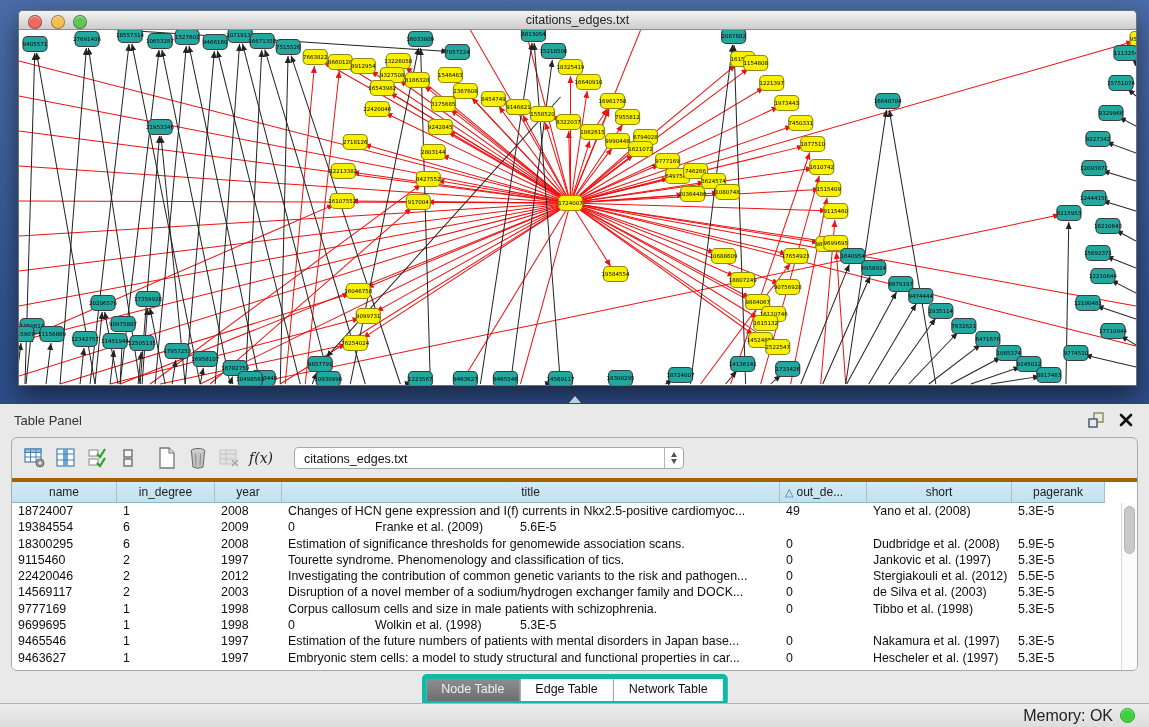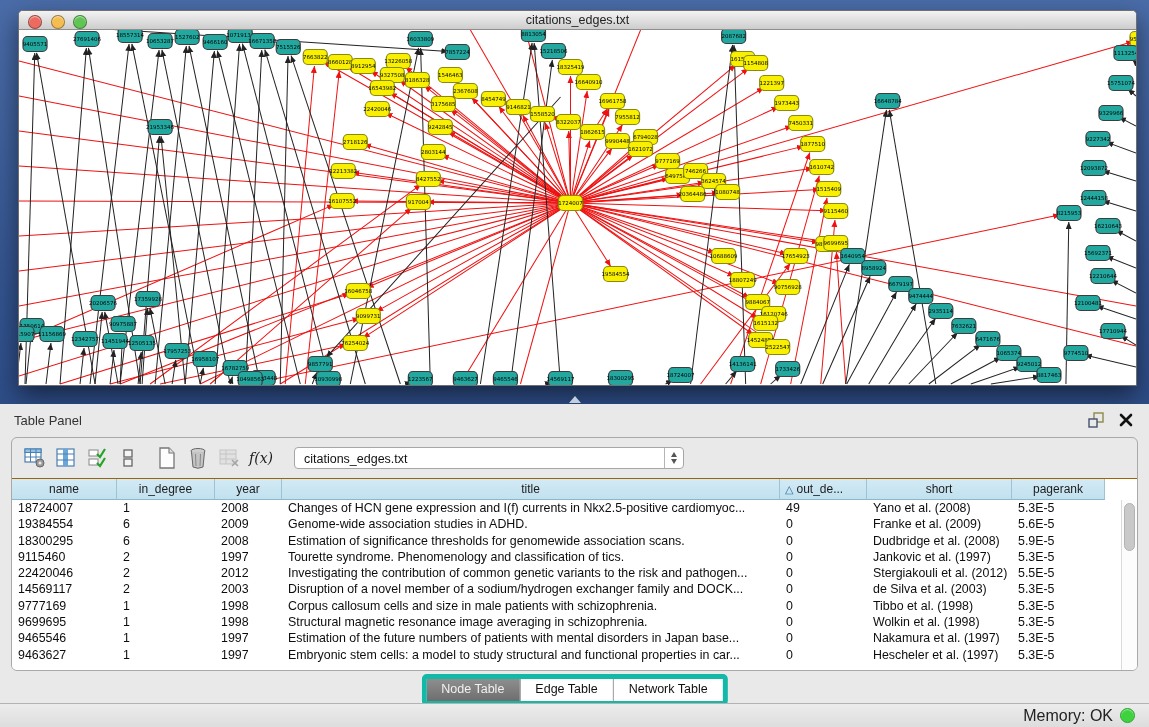--- a/index.html
+++ b/index.html
@@ -46,21 +46,21 @@
         font-size:12.5px;color:#111;line-height:22px;padding-left:9px;
         box-sizing:border-box;cursor:pointer;}
   .combo .stepper{position:absolute;right:0;top:0;bottom:0;width:18px;
         border-left:1px solid #b5b5b5;display:flex;flex-direction:column;
         align-items:center;justify-content:center;gap:2px;}
   .tri-up{width:0;height:0;border-left:3.5px solid transparent;
         border-right:3.5px solid transparent;border-bottom:5px solid #555;}
   .tri-dn{width:0;height:0;border-left:3.5px solid transparent;
         border-right:3.5px solid transparent;border-top:5px solid #555;}
   .tablewrap{position:absolute;left:0;right:0;top:40px;bottom:0;background:#fff;
-        border-top:1px solid #a16207;overflow:hidden;}
+        border-top:4px solid #a16207;overflow:hidden;}
   .thead{display:flex;height:21px;}
   .hcell{box-sizing:border-box;background:linear-gradient(180deg,#d3eaf5,#c1e1ef);
         border-right:1px solid #9fc2d4;border-bottom:1px solid #8fb5c9;
         font-size:12px;color:#1c1c1c;text-align:center;line-height:20px;
         overflow:hidden;white-space:nowrap;}
   .hcell.sorted{text-align:left;padding-left:5px;}
   .hcell .sort-tri{color:#2e6e9e;font-size:11px;margin-right:3px;}
   .trow{display:flex;height:16.3px;background:#fff;}
   .tcell{box-sizing:border-box;padding-left:6px;font-size:12.4px;color:#0d0d0d;
         white-space:nowrap;overflow:hidden;line-height:16.3px;}
@@ -899,21 +899,20 @@
             <div class="tcell" style="width: 67px;">2008</div>
             <div class="tcell" style="width: 498px;">Changes of HCN gene expression and I(f) currents in Nkx2.5-positive cardiomyoc...</div>
             <div class="tcell" style="width: 87px;">49</div>
             <div class="tcell" style="width: 145px;">Yano et al. (2008)</div>
             <div class="tcell" style="width: 93px;">5.3E-5</div>
           </div>
           <div class="trow">
             <div class="tcell" style="width: 105px;">19384554</div>
             <div class="tcell" style="width: 98px;">6</div>
             <div class="tcell" style="width: 67px;">2009</div>
-            <div class="tcell" style="width: 498px;">Genome-wide association studies in ADHD.</div>
             <div class="tcell" style="width: 87px;">0</div>
             <div class="tcell" style="width: 145px;">Franke et al. (2009)</div>
             <div class="tcell" style="width: 93px;">5.6E-5</div>
           </div>
           <div class="trow">
             <div class="tcell" style="width: 105px;">18300295</div>
             <div class="tcell" style="width: 98px;">6</div>
             <div class="tcell" style="width: 67px;">2008</div>
             <div class="tcell" style="width: 498px;">Estimation of significance thresholds for genomewide association scans.</div>
             <div class="tcell" style="width: 87px;">0</div>
@@ -953,21 +952,20 @@
             <div class="tcell" style="width: 67px;">1998</div>
             <div class="tcell" style="width: 498px;">Corpus callosum cells and size in male patients with schizophrenia.</div>
             <div class="tcell" style="width: 87px;">0</div>
             <div class="tcell" style="width: 145px;">Tibbo et al. (1998)</div>
             <div class="tcell" style="width: 93px;">5.3E-5</div>
           </div>
           <div class="trow">
             <div class="tcell" style="width: 105px;">9699695</div>
             <div class="tcell" style="width: 98px;">1</div>
             <div class="tcell" style="width: 67px;">1998</div>
-            <div class="tcell" style="width: 498px;">Structural magnetic resonance image averaging in schizophrenia.</div>
             <div class="tcell" style="width: 87px;">0</div>
             <div class="tcell" style="width: 145px;">Wolkin et al. (1998)</div>
             <div class="tcell" style="width: 93px;">5.3E-5</div>
           </div>
           <div class="trow">
             <div class="tcell" style="width: 105px;">9465546</div>
             <div class="tcell" style="width: 98px;">1</div>
             <div class="tcell" style="width: 67px;">1997</div>
             <div class="tcell" style="width: 498px;">Estimation of the future numbers of patients with mental disorders in Japan base...</div>
             <div class="tcell" style="width: 87px;">0</div>

